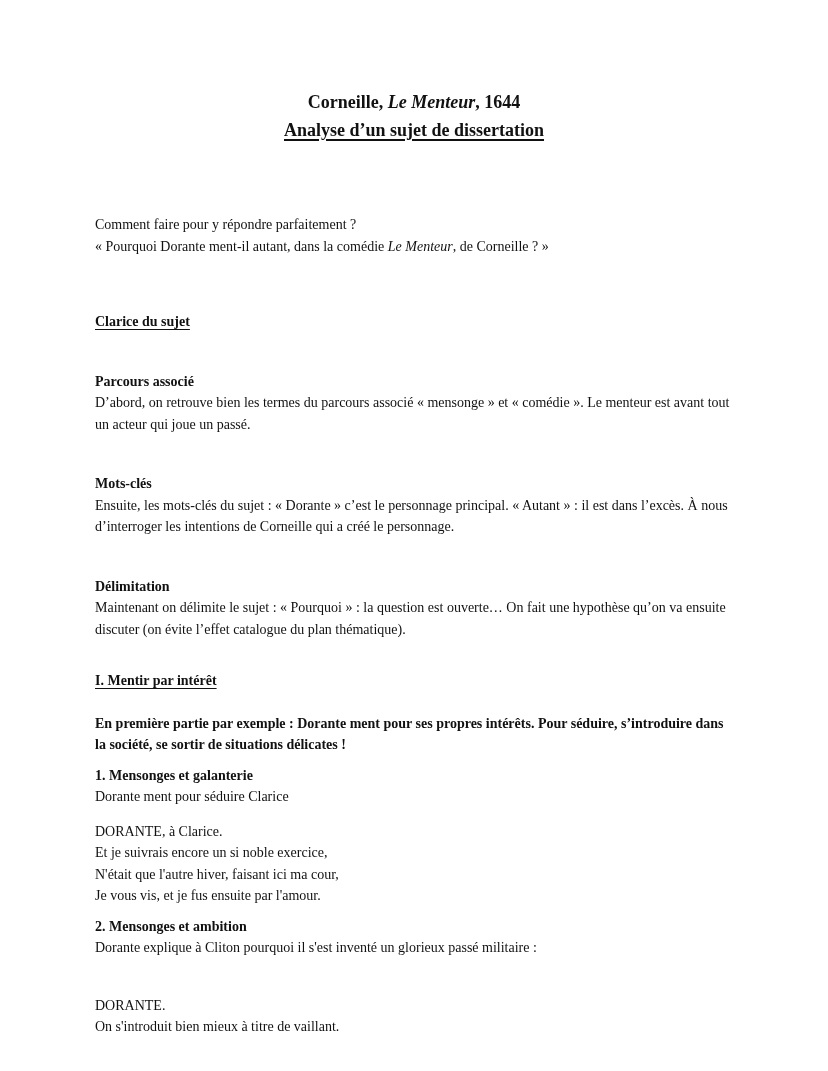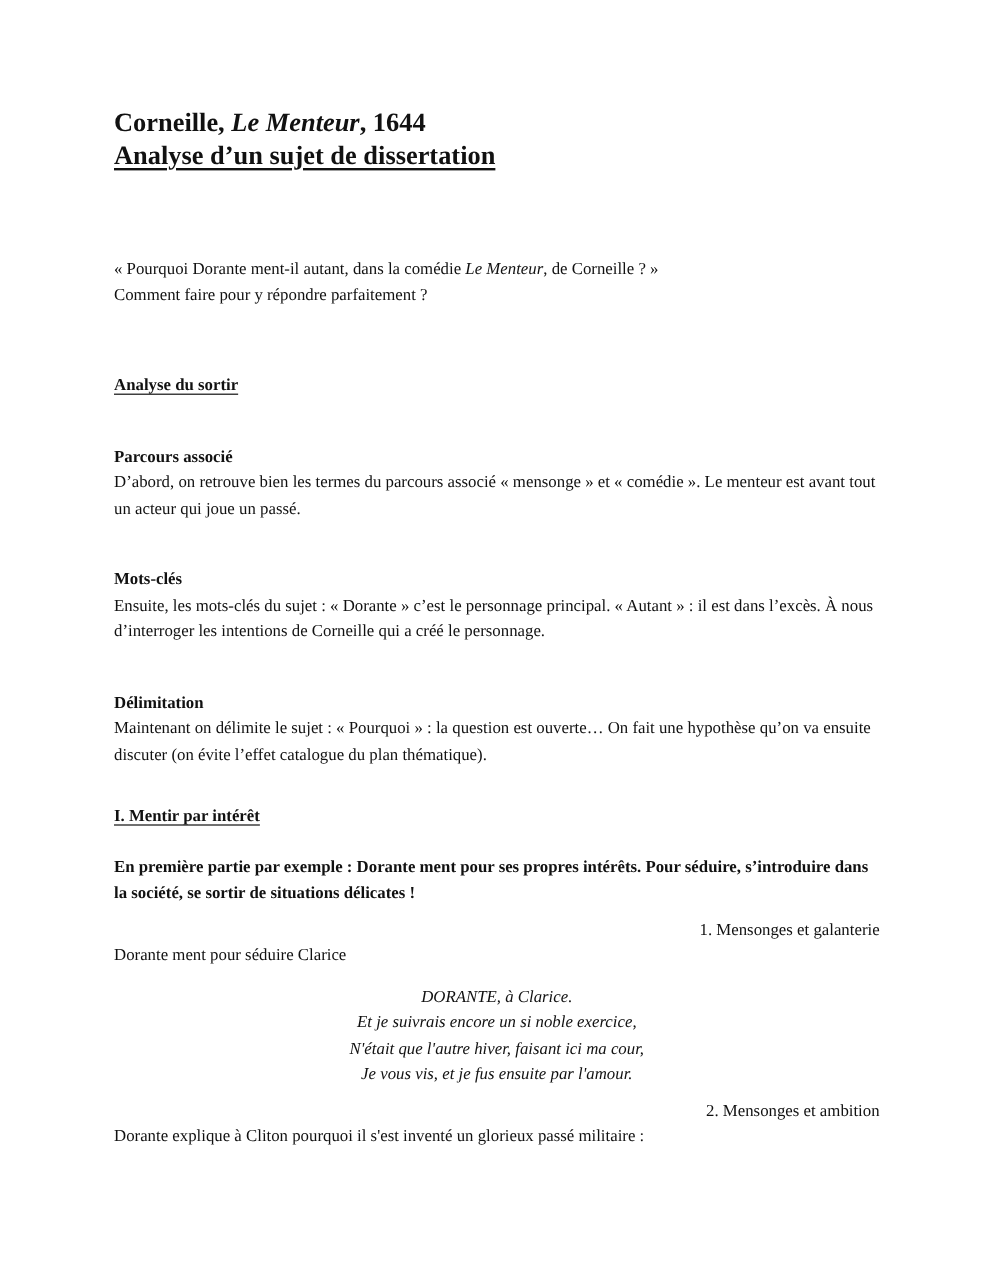--- a/index.html
+++ b/index.html
@@ -10,22 +10,23 @@
     box-sizing: border-box;
     padding: 88px 95px 0 95px;
     background: #ffffff;
     color: #111111;
     font-family: "Liberation Serif", "DejaVu Serif", serif;
     font-size: 14px;
     line-height: 21.5px;
     overflow: hidden;
   }
   .title-block {
+    text-align: center;
     font-weight: bold;
-    font-size: 22px;
+    font-size: 18px;
     line-height: 28px;
     margin-bottom: 70px;
   }
   .work-italic { font-style: italic; }
   .subtitle {
     text-decoration: underline;
     text-decoration-thickness: 1.5px;
     text-underline-offset: 3px;
   }
   .subject-block { margin-bottom: 54px; }
@@ -34,49 +35,47 @@
     text-decoration: underline;
     text-decoration-thickness: 1.2px;
     text-underline-offset: 3px;
   }
   .analyse-heading { margin-bottom: 17px; }
   .section { margin-bottom: 12px; margin-top: 38px; }
   .section-title { font-weight: bold; }
   .part1-heading { margin-top: 30px; margin-bottom: 21px; }
   .intro-paragraph { margin-bottom: 9px; font-weight: bold; }
   .subsection { margin-bottom: 13px; }
-  .subsection-title { font-weight: normal; text-align: right; }
+  .subsection-title { font-weight: bold; }
   .quote-block {
-    text-align: center;
-    font-style: italic;
     margin-bottom: 9px;
   }
   .quote-block.last { margin-top: 36px; }
   p, div { margin: 0; }
 </style>
 </head>
 <body>
 
 <div class="page">
 
   <div class="title-block">
     <div>
       <span>Corneille, </span><span class="work-italic">Le Menteur</span><span>, 1644</span>
     </div>
     <div class="subtitle">Analyse d’un sujet de dissertation</div>
   </div>
 
   <div class="subject-block">
+    <div>Comment faire pour y répondre parfaitement ?</div>
     <div>
       <span>« Pourquoi Dorante ment-il autant, dans la comédie </span><span class="work-italic">Le Menteur</span><span>, de Corneille ? »</span>
     </div>
-    <div>Comment faire pour y répondre parfaitement ?</div>
   </div>
 
-  <div class="h-underline analyse-heading">Analyse du sortir</div>
+  <div class="h-underline analyse-heading">Clarice du sujet</div>
 
   <div class="section">
     <div class="section-title">Parcours associé</div>
     <div class="section-body">D’abord, on retrouve bien les termes du parcours associé « mensonge » et « comédie ». Le menteur est avant tout un acteur qui joue un passé.</div>
   </div>
 
   <div class="section">
     <div class="section-title">Mots-clés</div>
     <div class="section-body">Ensuite, les mots-clés du sujet : « Dorante » c’est le personnage principal. « Autant » : il est dans l’excès. À nous d’interroger les intentions de Corneille qui a créé le personnage.</div>
   </div>
@@ -100,14 +99,18 @@
     <div class="quote-line">Et je suivrais encore un si noble exercice,</div>
     <div class="quote-line">N'était que l'autre hiver, faisant ici ma cour,</div>
     <div class="quote-line">Je vous vis, et je fus ensuite par l'amour.</div>
   </div>
 
   <div class="subsection">
     <div class="subsection-title">2. Mensonges et ambition</div>
     <div class="subsection-body">Dorante explique à Cliton pourquoi il s'est inventé un glorieux passé militaire :</div>
   </div>
 
+  <div class="quote-block last">
+    <div class="quote-line">DORANTE.</div>
+    <div class="quote-line">On s'introduit bien mieux à titre de vaillant.</div>
+  </div>
 
 </div>
 
 </body></html>

